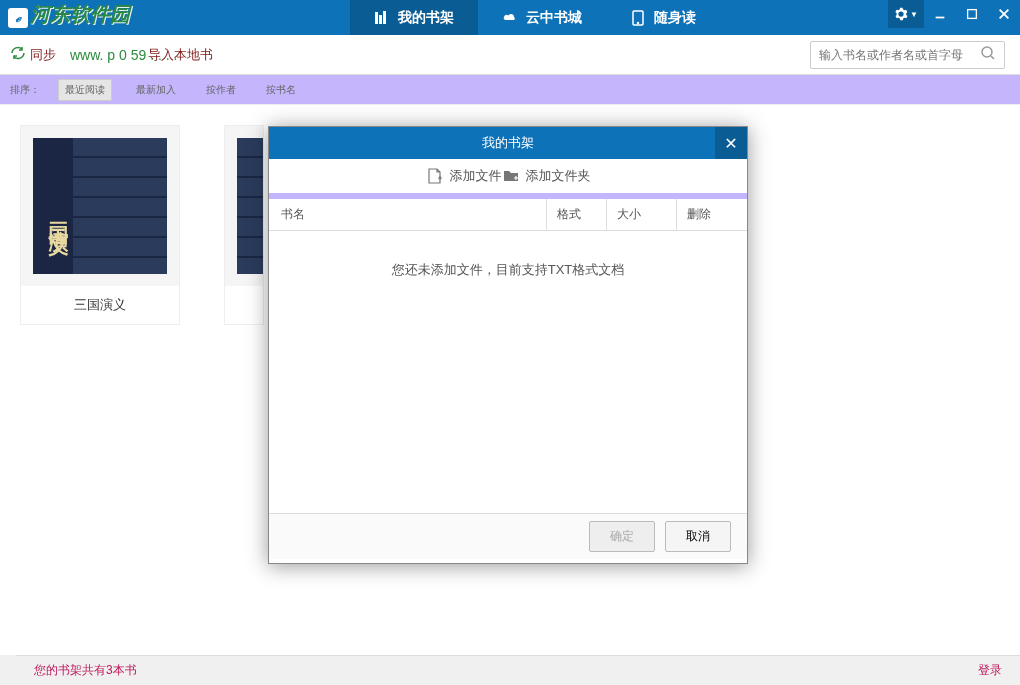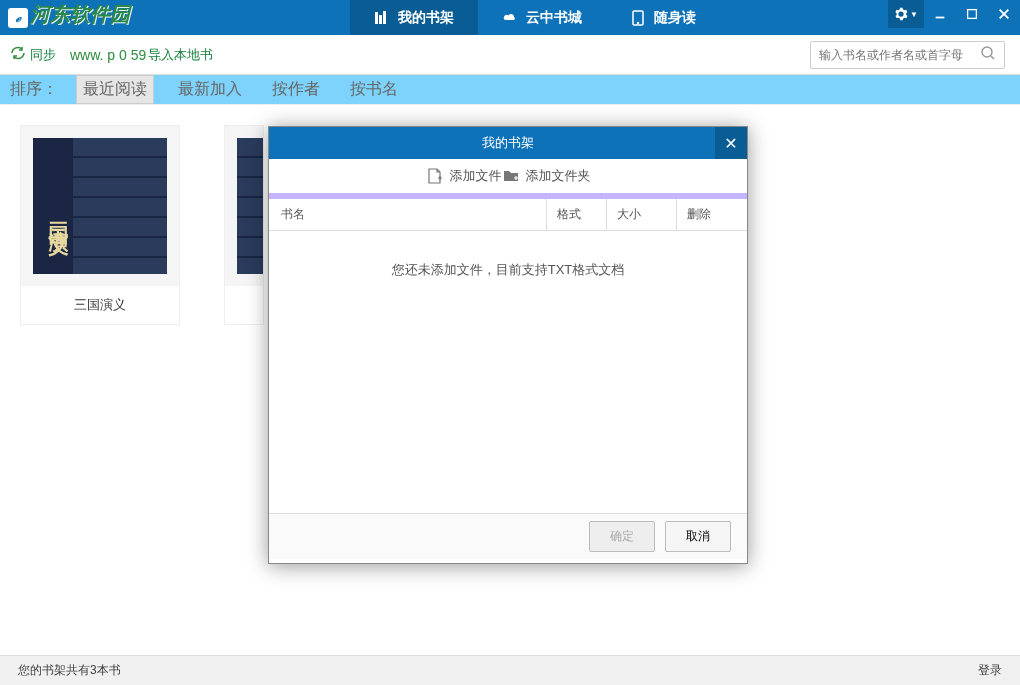--- a/index.html
+++ b/index.html
@@ -14,28 +14,28 @@
     .nav-tab { padding: 8px 24px; height: 35px; display: flex; align-items: center; gap: 8px; color: #fff; font-size: 14px; cursor: pointer; font-weight: bold; }
     .nav-tab.active { background: #095c94; }
     .nav-icon { width: 16px; height: 16px; display: inline-flex; align-items: center; justify-content: center; }
     
     .window-controls { position: absolute; right: 0; top: 0; height: 35px; display: flex; }
     .win-btn { width: 32px; height: 28px; display: flex; align-items: center; justify-content: center; color: #fff; cursor: pointer; }
     .win-btn svg { width: 14px; height: 14px; }
     .settings-btn { width: 36px; height: 28px; background: #095c94; }
     
     .toolbar { height: 40px; background: #fff; border-bottom: 1px solid #ddd; display: flex; align-items: center; padding: 0 10px; position: relative; }
-    .toolbar-item { display: flex; align-items: center; gap: 4px; margin-right: 12px; color: #15803d; font-size: 13px; cursor: pointer; }
+    .toolbar-item { display: flex; align-items: center; gap: 4px; margin-right: 12px; color: #7f1d1d; font-size: 13px; cursor: pointer; }
     .toolbar-watermark { color: #2d8b3d; font-size: 14px; position: absolute; left: 70px; }
     
     .search-box { position: absolute; right: 15px; top: 6px; width: 195px; height: 28px; border: 1px solid #ccc; background: #fff; display: flex; align-items: center; padding: 0 8px; border-radius: 2px; }
     .search-box input { border: none; outline: none; flex: 1; font-size: 12px; color: #999; }
     .search-icon { color: #999; }
     
-    .sort-bar { height: 30px; padding: 4px 10px; display: flex; align-items: center; gap: 18px; font-size: 16px; color: #666; border-bottom: 1px solid #eee; background: #7dd3fc; }
+    .sort-bar { height: 30px; padding: 4px 10px; display: flex; align-items: center; gap: 18px; font-size: 10px; color: #666; border-bottom: 1px solid #eee; background: #c4b5fd; }
     .sort-item { cursor: pointer; padding: 3px 6px; }
     .sort-item.active { background: #e5e5e5; border: 1px solid #ccc; }
     
     .content { position: relative; height: 550px; background: #fff; padding: 20px; }
     
     .book-card { width: 160px; background: #fff; border: 1px solid #eee; display: inline-block; vertical-align: top; margin-right: 40px; }
     .book-cover { width: 100%; height: 160px; background: #f5f5f5; padding: 12px; display: flex; }
     .book-cover-inner { width: 100%; height: 100%; background: #2a3b5c; position: relative; display: flex; }
     .book-spine-text { writing-mode: vertical-rl; color: #e8d9a0; font-size: 20px; font-weight: bold; padding: 16px 0 0 0; width: 40px; background: #1a2644; display: flex; justify-content: center; font-family: "SimSun", serif; letter-spacing: 4px; }
     .book-lines { flex: 1; background: repeating-linear-gradient(to bottom, #2a3b5c 0, #2a3b5c 18px, #1a2644 18px, #1a2644 20px); }
@@ -57,21 +57,21 @@
     .col-format { width: 60px; padding-left: 10px; border-right: 1px solid #ddd; height: 100%; display: flex; align-items: center; }
     .col-size { width: 70px; padding-left: 10px; border-right: 1px solid #ddd; height: 100%; display: flex; align-items: center; }
     .col-delete { width: 70px; padding-left: 10px; height: 100%; display: flex; align-items: center; }
     
     .modal-empty { text-align: center; padding: 30px 0; font-size: 13px; color: #555; }
     
     .modal-footer { position: absolute; bottom: 4px; left: 0; right: 0; height: 46px; display: flex; align-items: center; justify-content: flex-end; gap: 10px; padding: 0 16px; border-top: 1px solid #ddd; background: #fafafa; }
     .modal-btn { padding: 6px 20px; border: 1px solid #bbb; background: #f5f5f5; font-size: 12px; cursor: pointer; border-radius: 2px; }
     .modal-btn.disabled { color: #aaa; background: #eee; cursor: default; }
     
-    .status-bar { position: absolute; bottom: 0; left: 0; right: 0; height: 30px; background: #f0f0f0; border-top: 1px solid #ddd; display: flex; align-items: center; padding: 0 18px; font-size: 12px; color: #404040; justify-content: space-between; }
+    .status-bar { position: absolute; bottom: 0; left: 16px; right: 0; height: 30px; background: #f0f0f0; border-top: 1px solid #ddd; display: flex; align-items: center; padding: 0 18px; font-size: 12px; color: #be185d; justify-content: space-between; }
   </style>
 </head>
 <body>
 
 <div class="header">
   <div class="app-icon">ℯ</div>
   <div class="watermark">
     <span class="watermark-text">河东软件园</span>
   </div>
 

